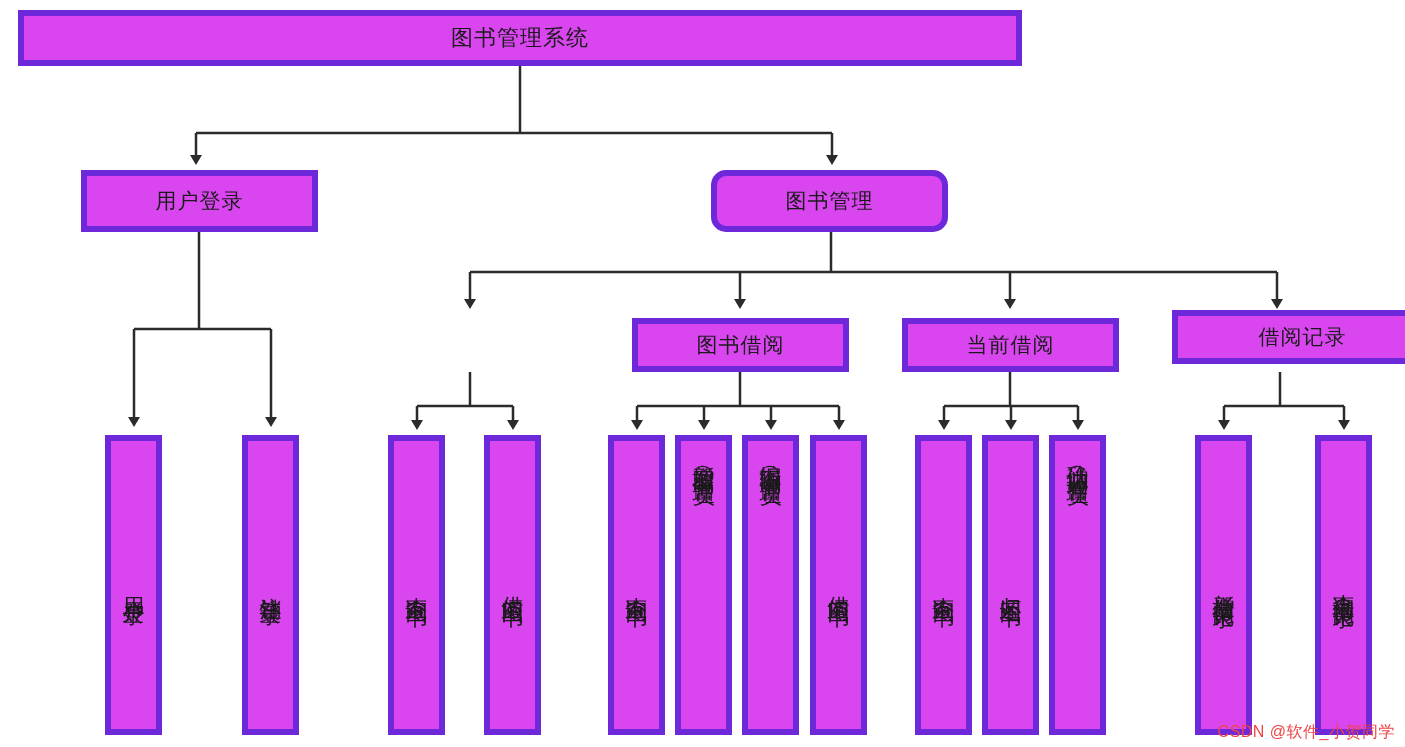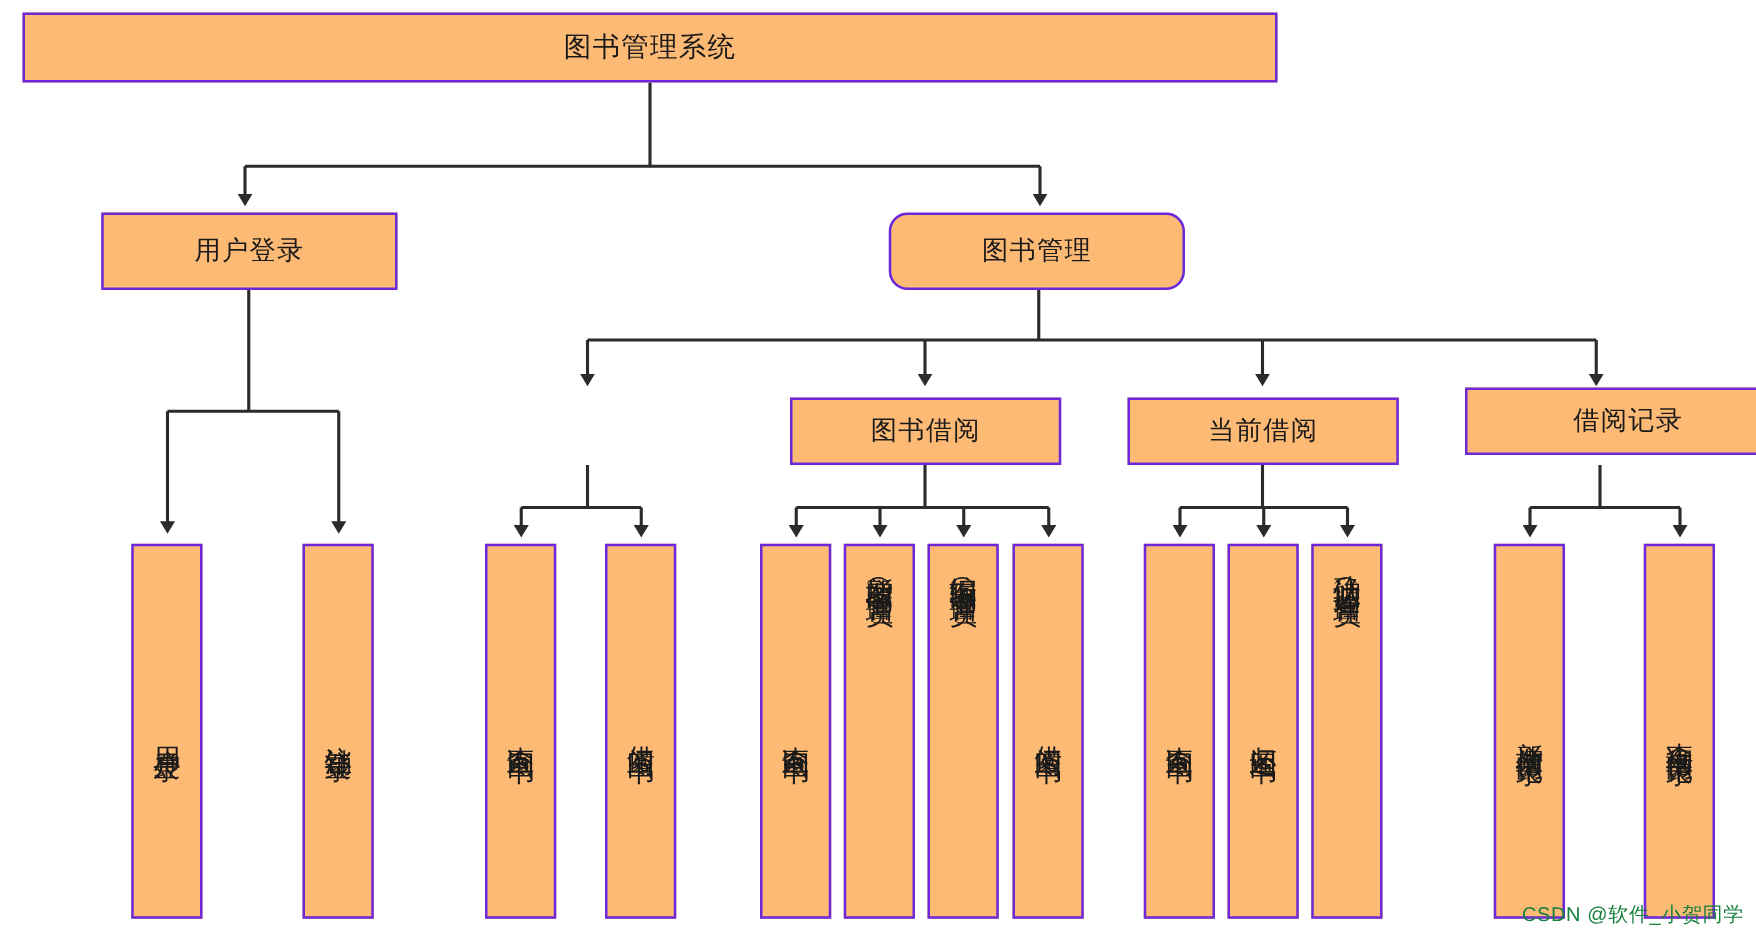--- a/index.html
+++ b/index.html
@@ -21,22 +21,22 @@
   #diagram-svg {
     position: absolute;
     left: 0;
     top: 0;
     width: 1405px;
     height: 747px;
   }
   .node-box {
     position: absolute;
     box-sizing: border-box;
-    border: 2px solid #6d28d9;
-    background: #fdba74;
+    border: 6px solid #6d28d9;
+    background: #d946ef;
     display: flex;
     align-items: center;
     justify-content: center;
     color: #1a1a1a;
   }
   .node-label {
     display: block;
     text-align: center;
     line-height: 1.05;
     color: #1a1a1a;
@@ -65,21 +65,21 @@
   }
   .node-v.pad-mid {
     align-items: center;
     padding-top: 0;
   }
   #watermark {
     position: absolute;
     right: 10px;
     bottom: 4px;
     font-size: 16px;
-    color: #15803d;
+    color: #ef4444;
     white-space: nowrap;
     letter-spacing: 0.5px;
     pointer-events: none;
   }
 </style>
 </head>
 <body>
 
 <div id="canvas-wrap">
 

